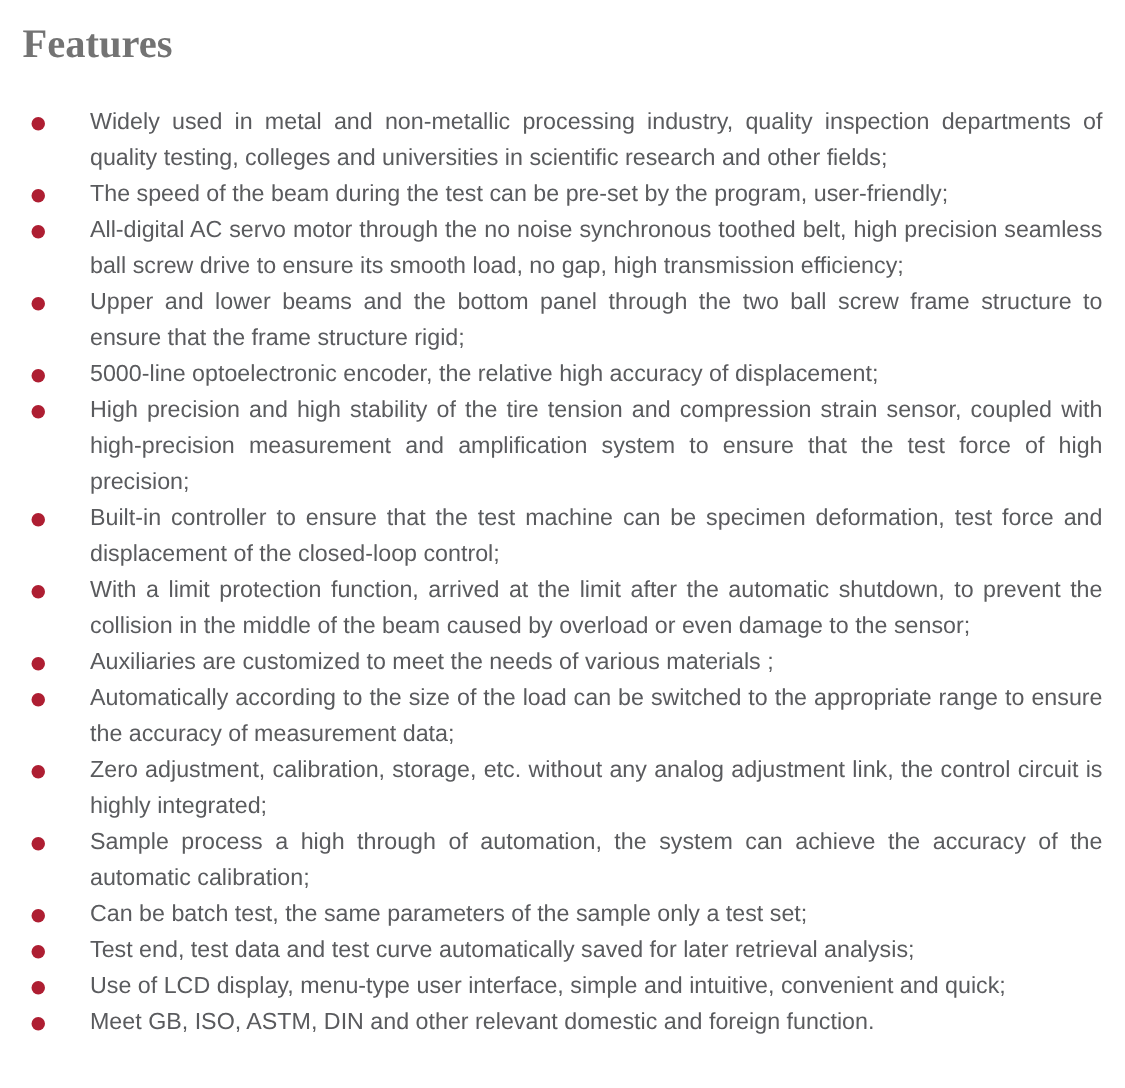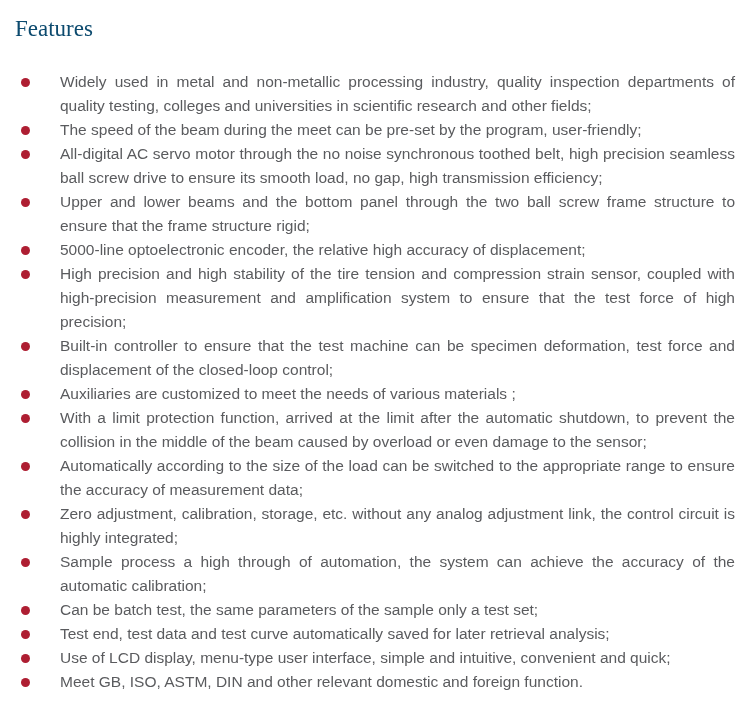--- a/index.html
+++ b/index.html
@@ -14,24 +14,24 @@
     overflow: hidden;
   }
   .page {
     width: 750px;
     height: 725px;
     background: #ffffff;
     box-sizing: border-box;
   }
   .page-title {
     font-family: "Liberation Serif", "DejaVu Serif", serif;
-    font-weight: 400;
-    font-size: 23px;
+    font-weight: 700;
+    font-size: 27px;
     line-height: 26px;
-    color: #0c4a6e;
+    color: #737373;
     margin: 16px 0 0 15px;
   }
   .features-list {
     list-style: none;
     margin: 28px 0 0 0;
     padding: 0;
   }
   .feature-item {
     position: relative;
     padding: 0 15px 0 60px;
@@ -51,28 +51,28 @@
     background: #AE1E32;
   }
 </style>
 </head>
 <body>
 
 <div class="page">
   <h2 class="page-title">Features</h2>
   <ul class="features-list">
     <li class="feature-item"><span class="bullet-icon"></span><span>Widely used in metal and non-metallic processing industry, quality inspection departments of quality testing, colleges and universities in scientific research and other fields;</span></li>
-    <li class="feature-item"><span class="bullet-icon"></span><span>The speed of the beam during the meet can be pre-set by the program, user-friendly;</span></li>
+    <li class="feature-item"><span class="bullet-icon"></span><span>The speed of the beam during the test can be pre-set by the program, user-friendly;</span></li>
     <li class="feature-item"><span class="bullet-icon"></span><span>All-digital AC servo motor through the no noise synchronous toothed belt, high precision seamless ball screw drive to ensure its smooth load, no gap, high transmission efficiency;</span></li>
     <li class="feature-item"><span class="bullet-icon"></span><span>Upper and lower beams and the bottom panel through the two ball screw frame structure to ensure that the frame structure rigid;</span></li>
     <li class="feature-item"><span class="bullet-icon"></span><span>5000-line optoelectronic encoder, the relative high accuracy of displacement;</span></li>
     <li class="feature-item"><span class="bullet-icon"></span><span>High precision and high stability of the tire tension and compression strain sensor, coupled with high-precision measurement and amplification system to ensure that the test force of high precision;</span></li>
     <li class="feature-item"><span class="bullet-icon"></span><span>Built-in controller to ensure that the test machine can be specimen deformation, test force and displacement of the closed-loop control;</span></li>
+    <li class="feature-item"><span class="bullet-icon"></span><span>With a limit protection function, arrived at the limit after the automatic shutdown, to prevent the collision in the middle of the beam caused by overload or even damage to the sensor;</span></li>
     <li class="feature-item"><span class="bullet-icon"></span><span>Auxiliaries are customized to meet the needs of various materials ;</span></li>
-    <li class="feature-item"><span class="bullet-icon"></span><span>With a limit protection function, arrived at the limit after the automatic shutdown, to prevent the collision in the middle of the beam caused by overload or even damage to the sensor;</span></li>
     <li class="feature-item"><span class="bullet-icon"></span><span>Automatically according to the size of the load can be switched to the appropriate range to ensure the accuracy of measurement data;</span></li>
     <li class="feature-item"><span class="bullet-icon"></span><span>Zero adjustment, calibration, storage, etc. without any analog adjustment link, the control circuit is highly integrated;</span></li>
     <li class="feature-item"><span class="bullet-icon"></span><span>Sample process a high through of automation, the system can achieve the accuracy of the automatic calibration;</span></li>
     <li class="feature-item"><span class="bullet-icon"></span><span>Can be batch test, the same parameters of the sample only a test set;</span></li>
     <li class="feature-item"><span class="bullet-icon"></span><span>Test end, test data and test curve automatically saved for later retrieval analysis;</span></li>
     <li class="feature-item"><span class="bullet-icon"></span><span>Use of LCD display, menu-type user interface, simple and intuitive, convenient and quick;</span></li>
     <li class="feature-item"><span class="bullet-icon"></span><span>Meet GB, ISO, ASTM, DIN and other relevant domestic and foreign function.</span></li>
   </ul>
 </div>
 

